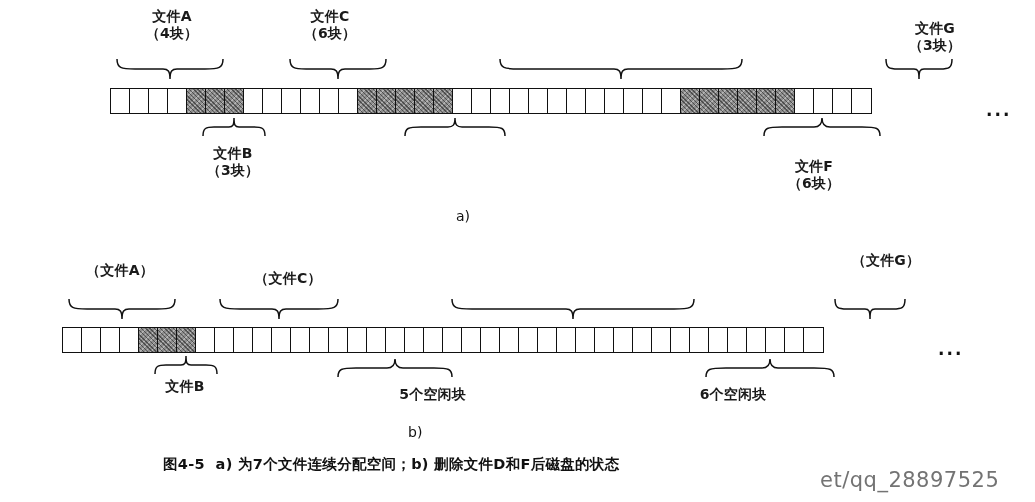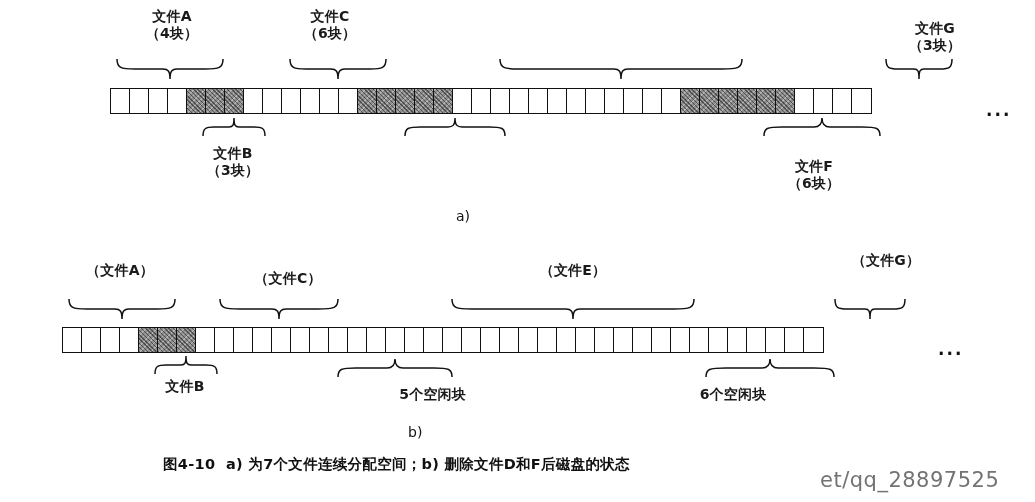--- a/index.html
+++ b/index.html
@@ -191,21 +191,20 @@
 （3块）</div>
     <div class="lbl" style="left:706px;top:158px;width:120px;">文件F
 （6块）</div>
 
     <div class="panel-letter" style="left:408px;top:208px;">a)</div>
   </div>
 
   <div class="abs" style="left:0;top:0;width:936px;height:460px;">
     <div class="lbl" style="left:60px;top:262px;width:120px;">（文件A）</div>
     <div class="lbl" style="left:228px;top:262px;width:120px;margin-top:8px;">（文件C）</div>
-    <div class="lbl" style="left:508px;top:262px;width:130px;">（文件E）</div>
     <div class="lbl" style="left:826px;top:252px;width:120px;">（文件G）</div>
 
     <div class="brace" style="left:67px;top:298px;">
       <svg width="110" height="22" viewBox="0 0 110 22">
           <path d="M2,1 C2,10 6,11 20,11 L48,11 C53,11 55,13 55,21 C55,13 57,11 62,11 L90,11 C104,11 108,10 108,1" fill="none" stroke="#111" stroke-width="1.5"></path>
         </svg>
     </div>
     <div class="brace" style="left:218px;top:298px;">
       <svg width="122" height="22" viewBox="0 0 122 22">
           <path d="M2,1 C2,10 6,11 22,11 L54,11 C59,11 61,13 61,21 C61,13 63,11 68,11 L100,11 C116,11 120,10 120,1" fill="none" stroke="#111" stroke-width="1.5"></path>
@@ -282,15 +281,15 @@
         </svg>
     </div>
 
     <div class="lbl" style="left:132px;top:378px;width:106px;">文件B</div>
     <div class="lbl" style="left:316px;top:386px;width:150px;text-align:right;">5个空闲块</div>
     <div class="lbl" style="left:658px;top:386px;width:150px;">6个空闲块</div>
 
     <div class="panel-letter" style="left:408px;top:424px;">b)</div>
   </div>
 
-  <div class="caption" style="left:163px;top:455px;">图4-10  a) 为7个文件连续分配空间；b) 删除文件D和F后磁盘的状态</div>
+  <div class="caption" style="left:163px;top:455px;">图4-5  a) 为7个文件连续分配空间；b) 删除文件D和F后磁盘的状态</div>
   <div class="watermark" style="left:820px;top:468px;">et/qq_28897525</div>
 </div>
 
 </body></html>

